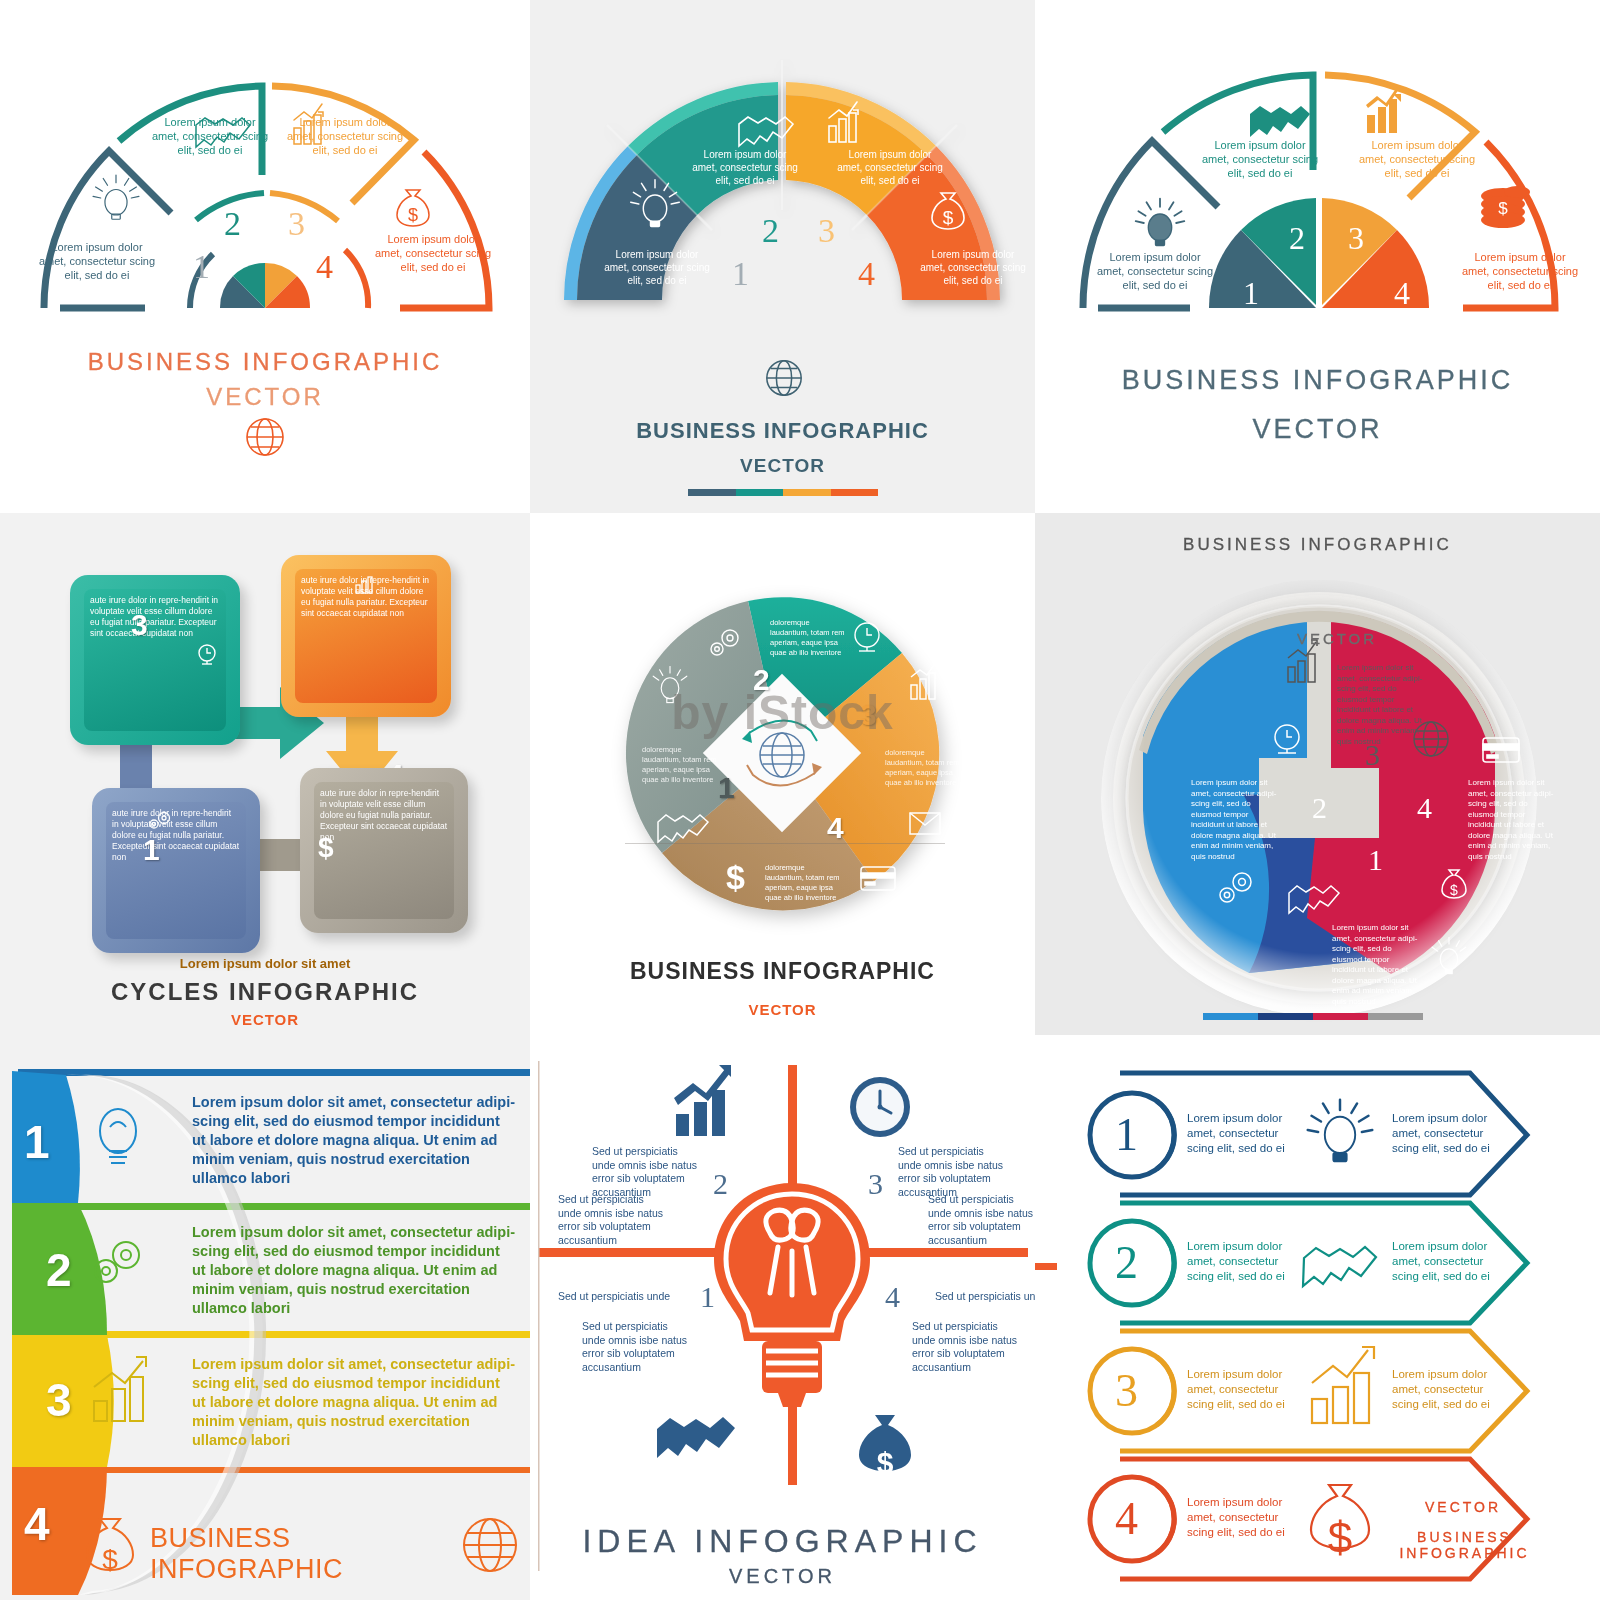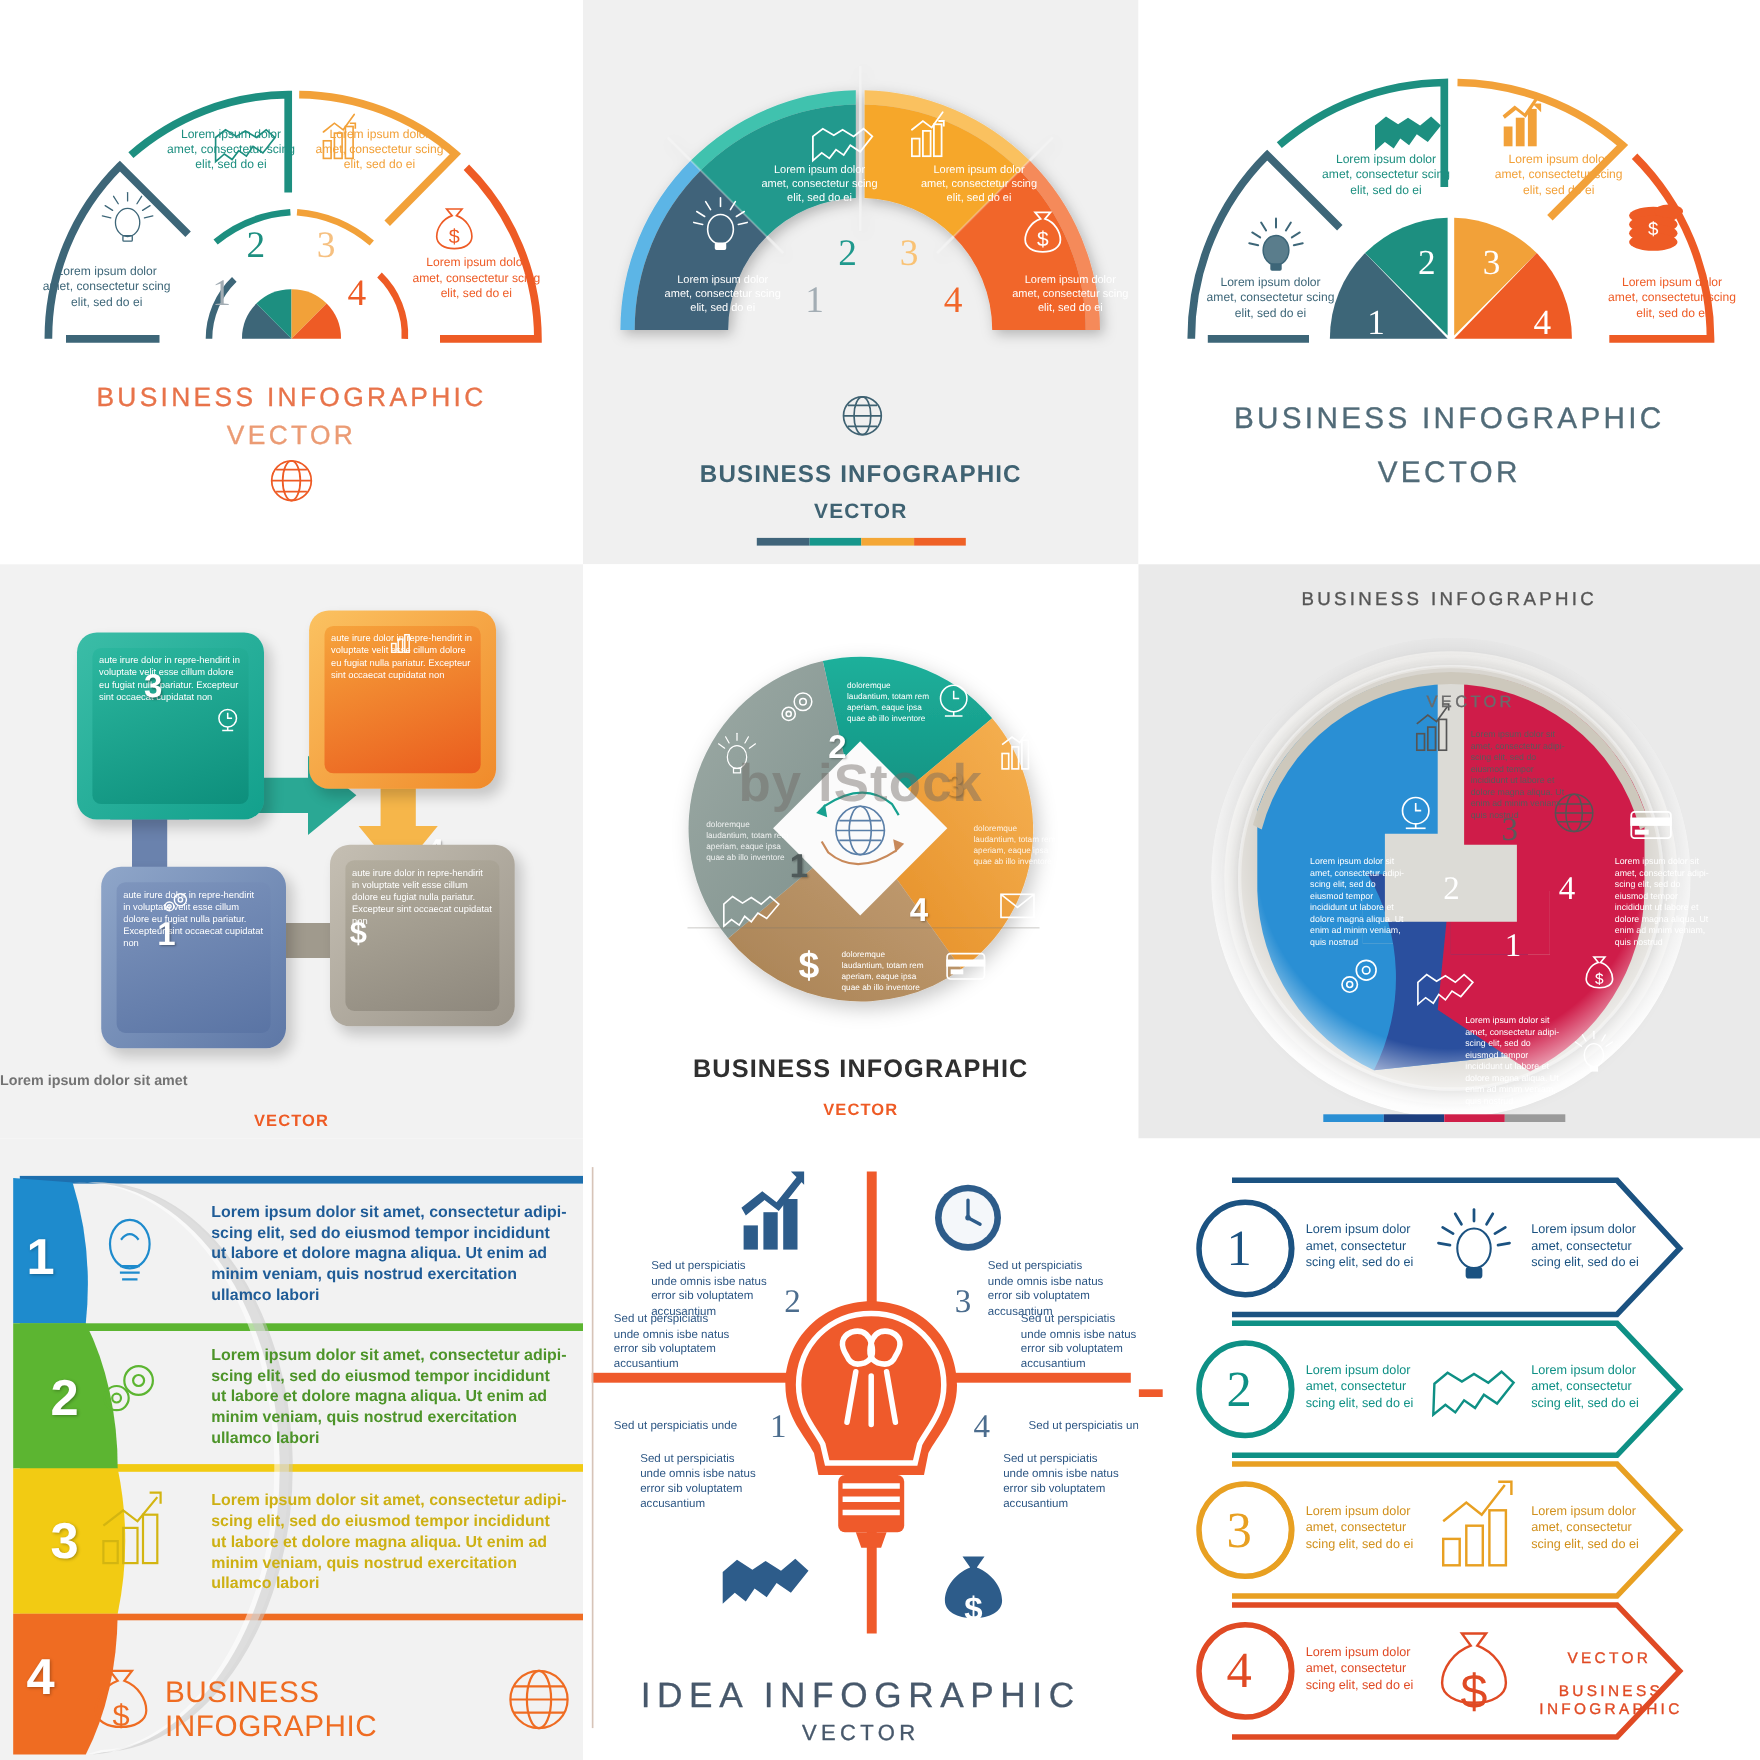--- a/index.html
+++ b/index.html
@@ -354,21 +354,22 @@
           </g>
     </svg>
   </div>
   <div class="cnum" style="left:143px;top:320px;">1</div>
 
   <div class="cbox" style="left:300px;top:255px;width:168px;height:165px;background:linear-gradient(135deg,#c5bfb3,#9b958a);">
     <div class="cinner" style="background:linear-gradient(160deg,#b4ae9f,#8e887d);">aute irure dolor in repre-hendirit in voluptate velit esse cillum dolore eu fugiat nulla pariatur. Excepteur sint occaecat cupidatat non</div>
     <div style="position:absolute;left:18px;top:64px;color:#fff;font-size:28px;font-weight:bold;">$</div>
   </div>
 
-  <div style="position:absolute;left:0;top:461px;width:100%;font-size:13px;font-weight:bold;color:#737373;">Lorem ipsum dolor sit amet</div>
+  <div style="position:absolute;left:0;top:443px;width:100%;text-align:center;font-size:13px;font-weight:bold;color:#a16207;">Lorem ipsum dolor sit amet</div>
+  <div class="boldTitle" style="position:absolute;left:0;top:465px;width:100%;font-size:24px;color:#3a3a3a;letter-spacing:2px;">CYCLES INFOGRAPHIC</div>
   <div class="boldTitle" style="position:absolute;left:0;top:498px;width:100%;font-size:15px;color:#ee5b25;">VECTOR</div>
 </div>
 
 <div class="panel">
   <svg width="505" height="522" viewBox="0 0 505 522">
     <defs>
       <filter id="sh5" x="-30%" y="-30%" width="170%" height="170%">
         <feDropShadow dx="4" dy="6" stdDeviation="9" flood-color="#000" flood-opacity=".22"></feDropShadow>
       </filter>
       <linearGradient id="g5a" x1="0" y1="0" x2="0" y2="1">

